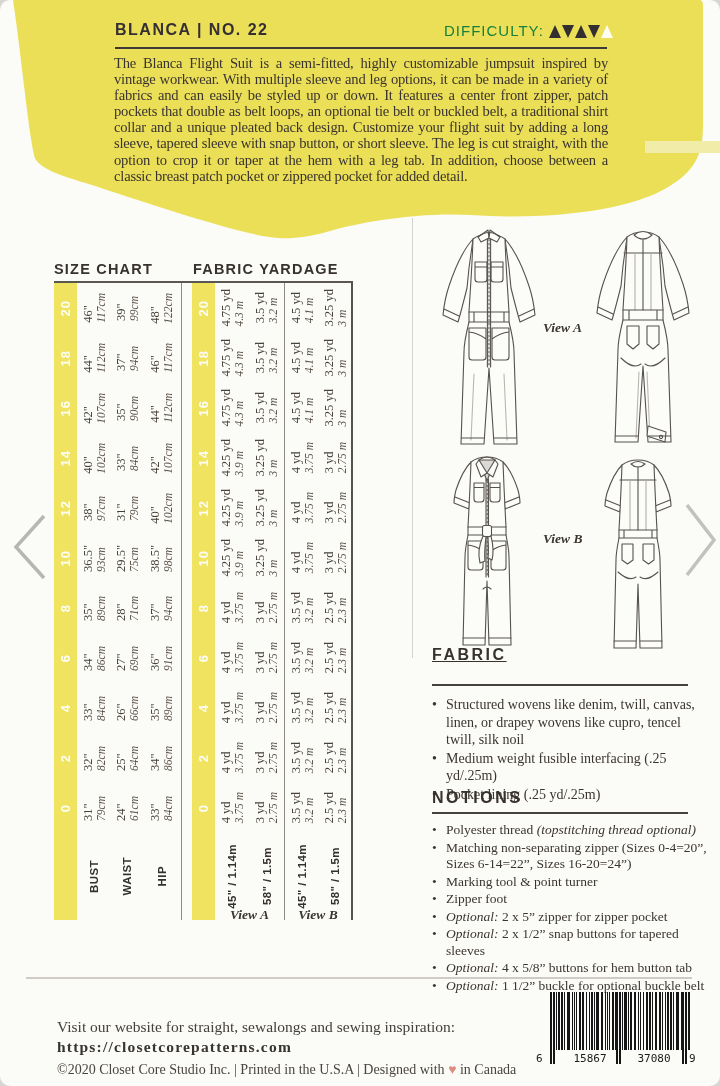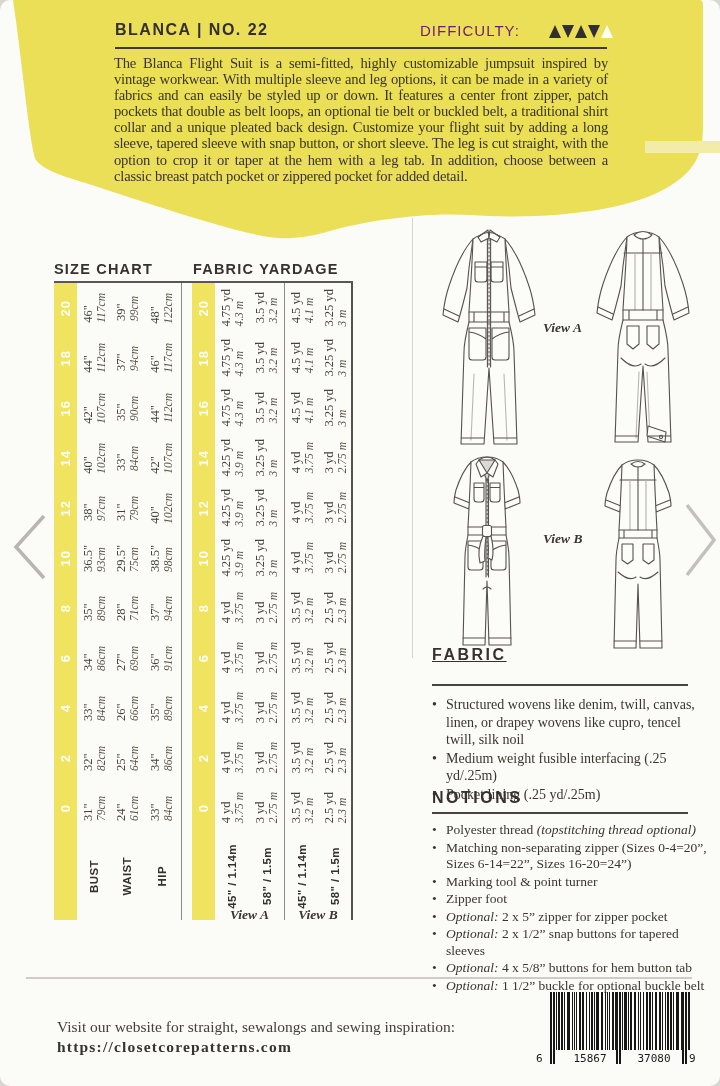--- a/index.html
+++ b/index.html
@@ -4,21 +4,21 @@
 <style>
   html,body{margin:0;padding:0;}
   body{width:720px;height:1086px;background:#d8d6d2;font-family:"Liberation Sans",sans-serif;}
   #stage{position:relative;width:720px;height:1086px;overflow:hidden;}
   .card{position:absolute;inset:0;background:#fbfbf8;border-radius:10px;overflow:hidden;}
 
   
   #flap-svg{position:absolute;left:0;top:0;}
   .pale-strip{position:absolute;left:645px;top:141px;width:75px;height:12px;background:#f2eca9;}
   .hdr-title{position:absolute;left:115px;top:21px;font-size:16px;font-weight:bold;letter-spacing:1.5px;color:#352f33;}
-  .hdr-diff{position:absolute;left:420px;top:22px;font-size:15px;letter-spacing:1px;color:#701a75;}
+  .hdr-diff{position:absolute;left:444px;top:22px;font-size:15px;letter-spacing:1px;color:#15803d;}
   .diff-row{position:absolute;left:549px;top:25px;display:flex;gap:1px;align-items:flex-start;}
   .tri{width:0;height:0;}
   .hdr-rule{position:absolute;left:115px;top:47px;width:492px;height:2px;background:#3e383b;}
   .hdr-desc{position:absolute;left:114px;top:55px;width:494px;font-family:"Liberation Serif",serif;
             font-size:14.6px;line-height:16.1px;text-align:justify;color:#3a342e;letter-spacing:-0.2px;}
 
   
   .chev{position:absolute;cursor:pointer;}
   #chev-left{left:8px;top:512px;}
   #chev-right{left:684px;top:500px;}
@@ -844,20 +844,23 @@
         </div>
         <div class="bullet-item">
           <span class="bullet-dot">•</span>
           <span class="bullet-text"><span class="it">Optional:</span><span> 1 1/2” buckle for optional buckle belt</span></span>
         </div>
       </div>
 
     <div class="footer-rule"></div>
     <div class="visit">Visit our website for straight, sewalongs and sewing inspiration:</div>
     <div class="url">https://closetcorepatterns.com</div>
+    <div class="copyright">
+      <span>©2020 Closet Core Studio Inc.  |  Printed in the U.S.A  |  Designed with </span><span class="heart">♥</span><span> in Canada</span>
+    </div>
 
     <div id="barcode">
       <div id="barcode-bars">
           <div class="bar" style="left: 0px; width: 2px;"></div>
           <div class="bar" style="left: 3px; width: 1px;"></div>
           <div class="bar" style="left: 6px; width: 1px;"></div>
           <div class="bar" style="left: 8px; width: 2px;"></div>
           <div class="bar" style="left: 11px; width: 2px;"></div>
           <div class="bar" style="left: 14px; width: 1px;"></div>
           <div class="bar" style="left: 17px; width: 3px;"></div>

